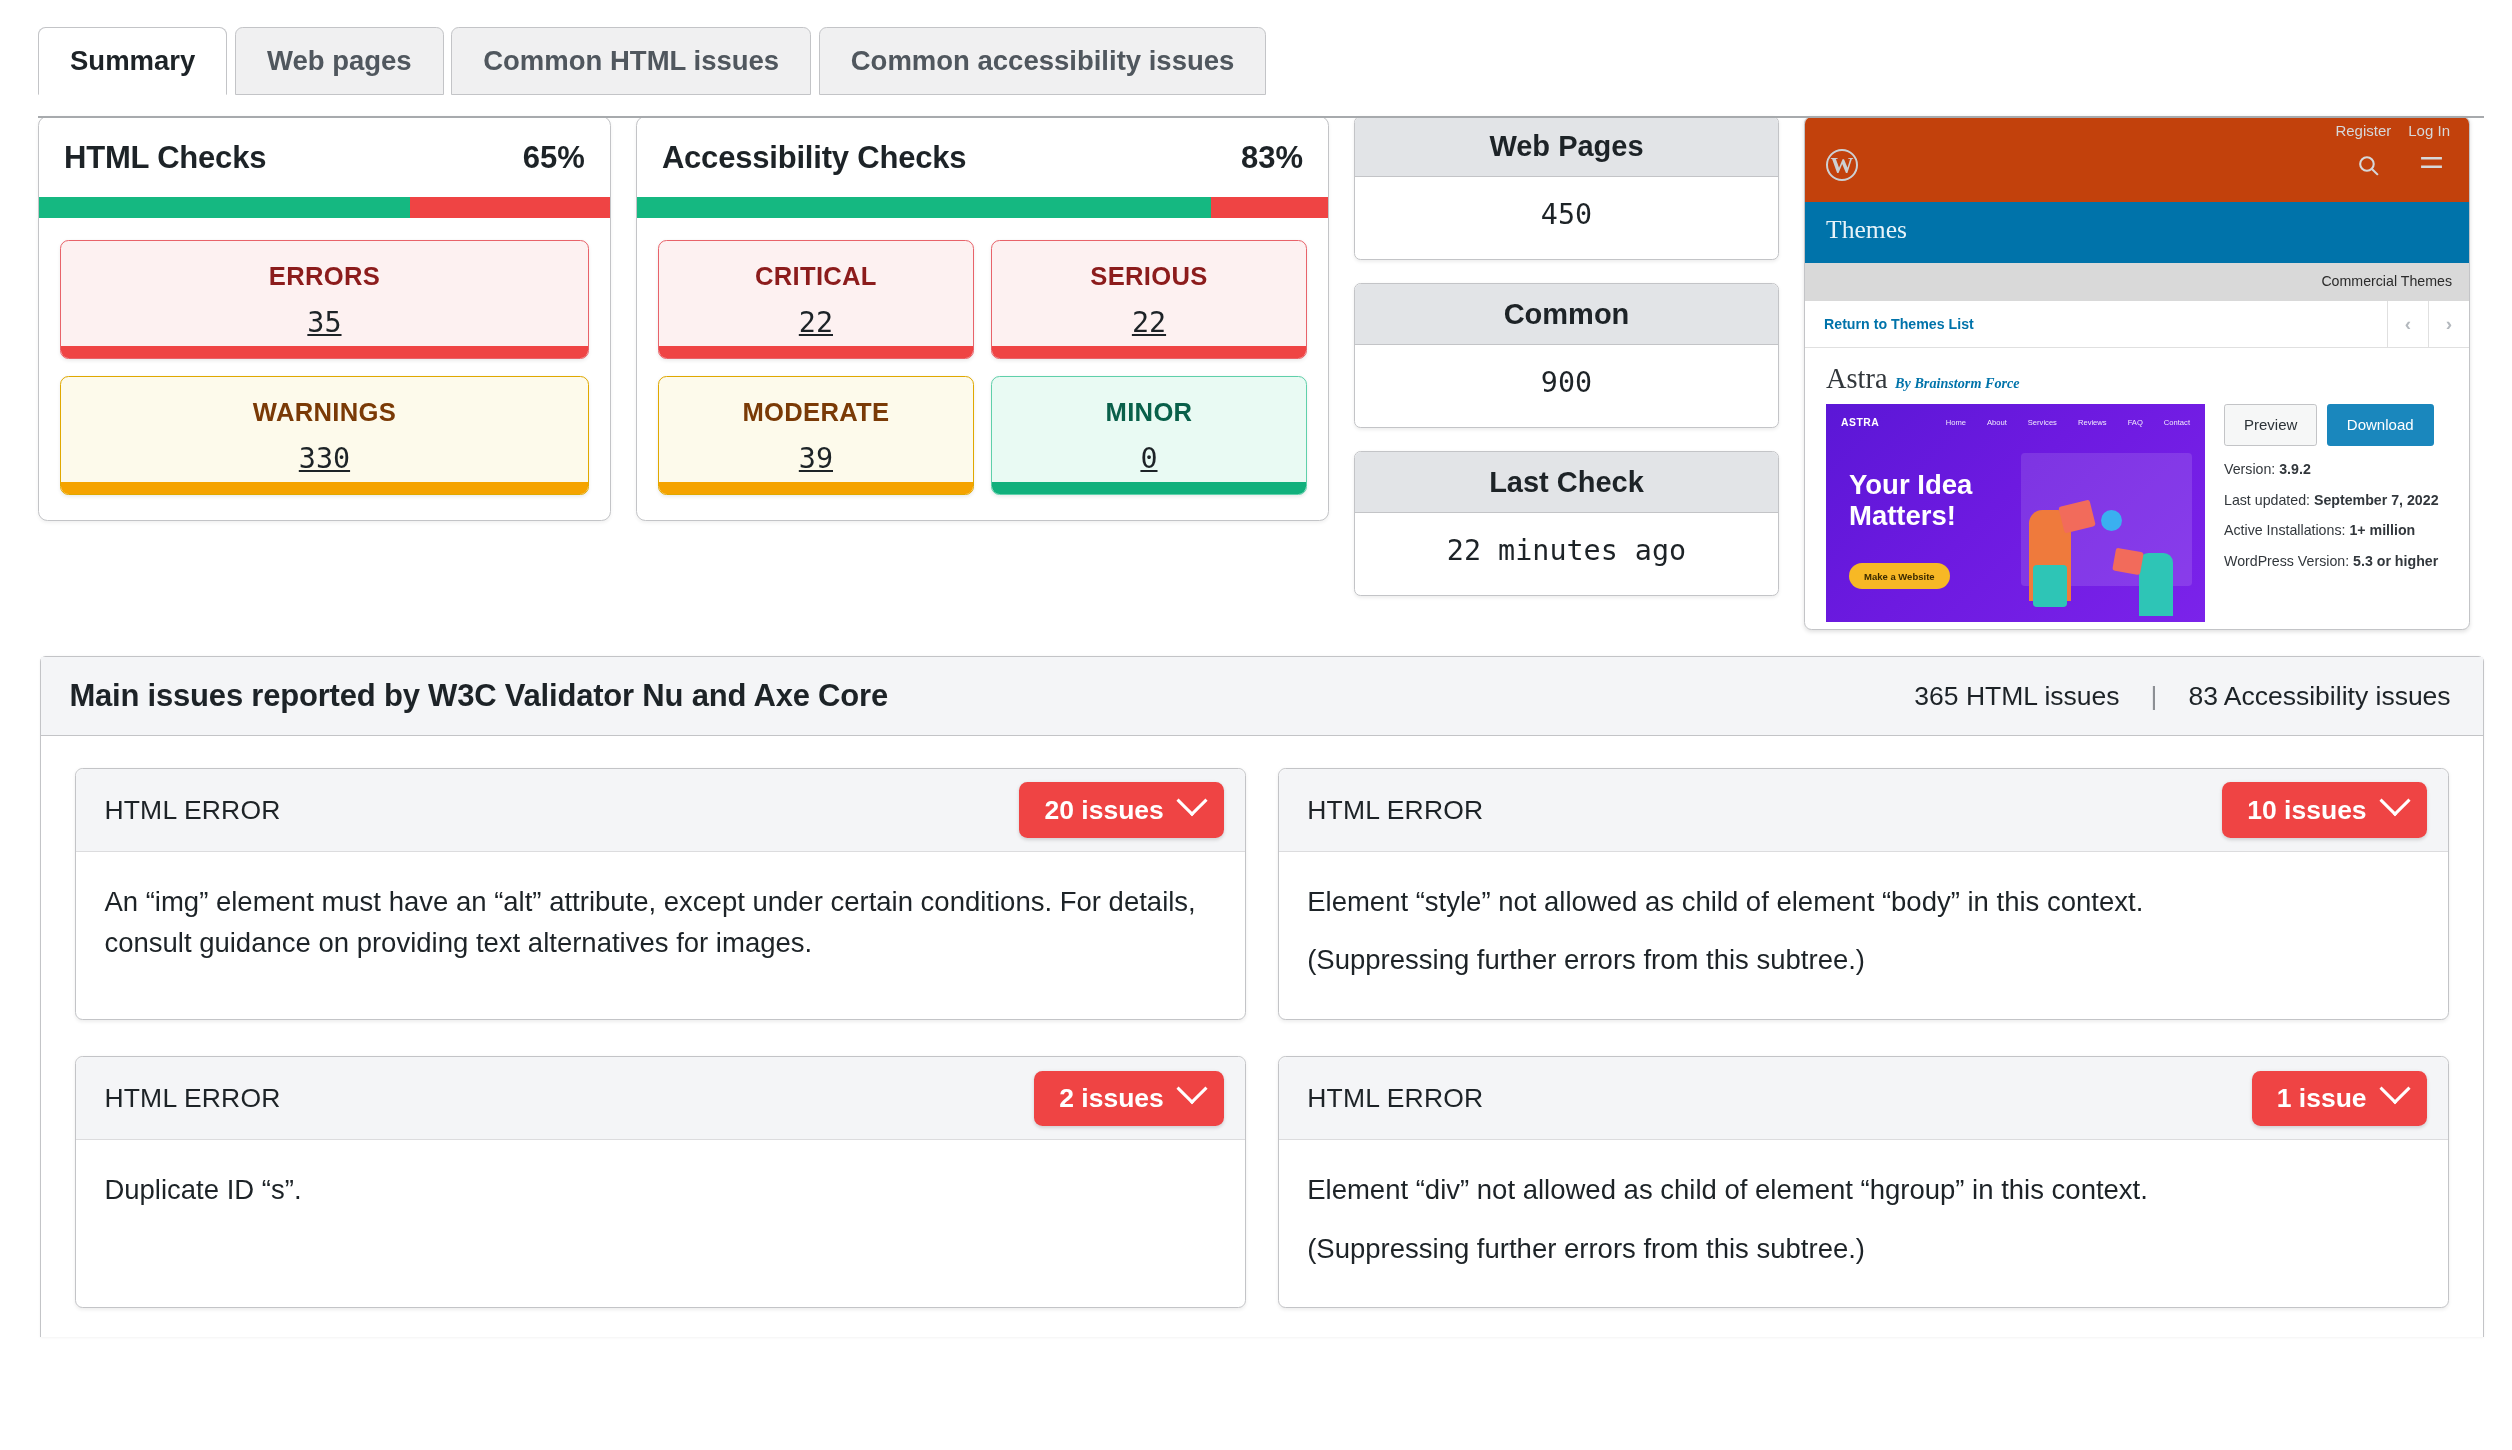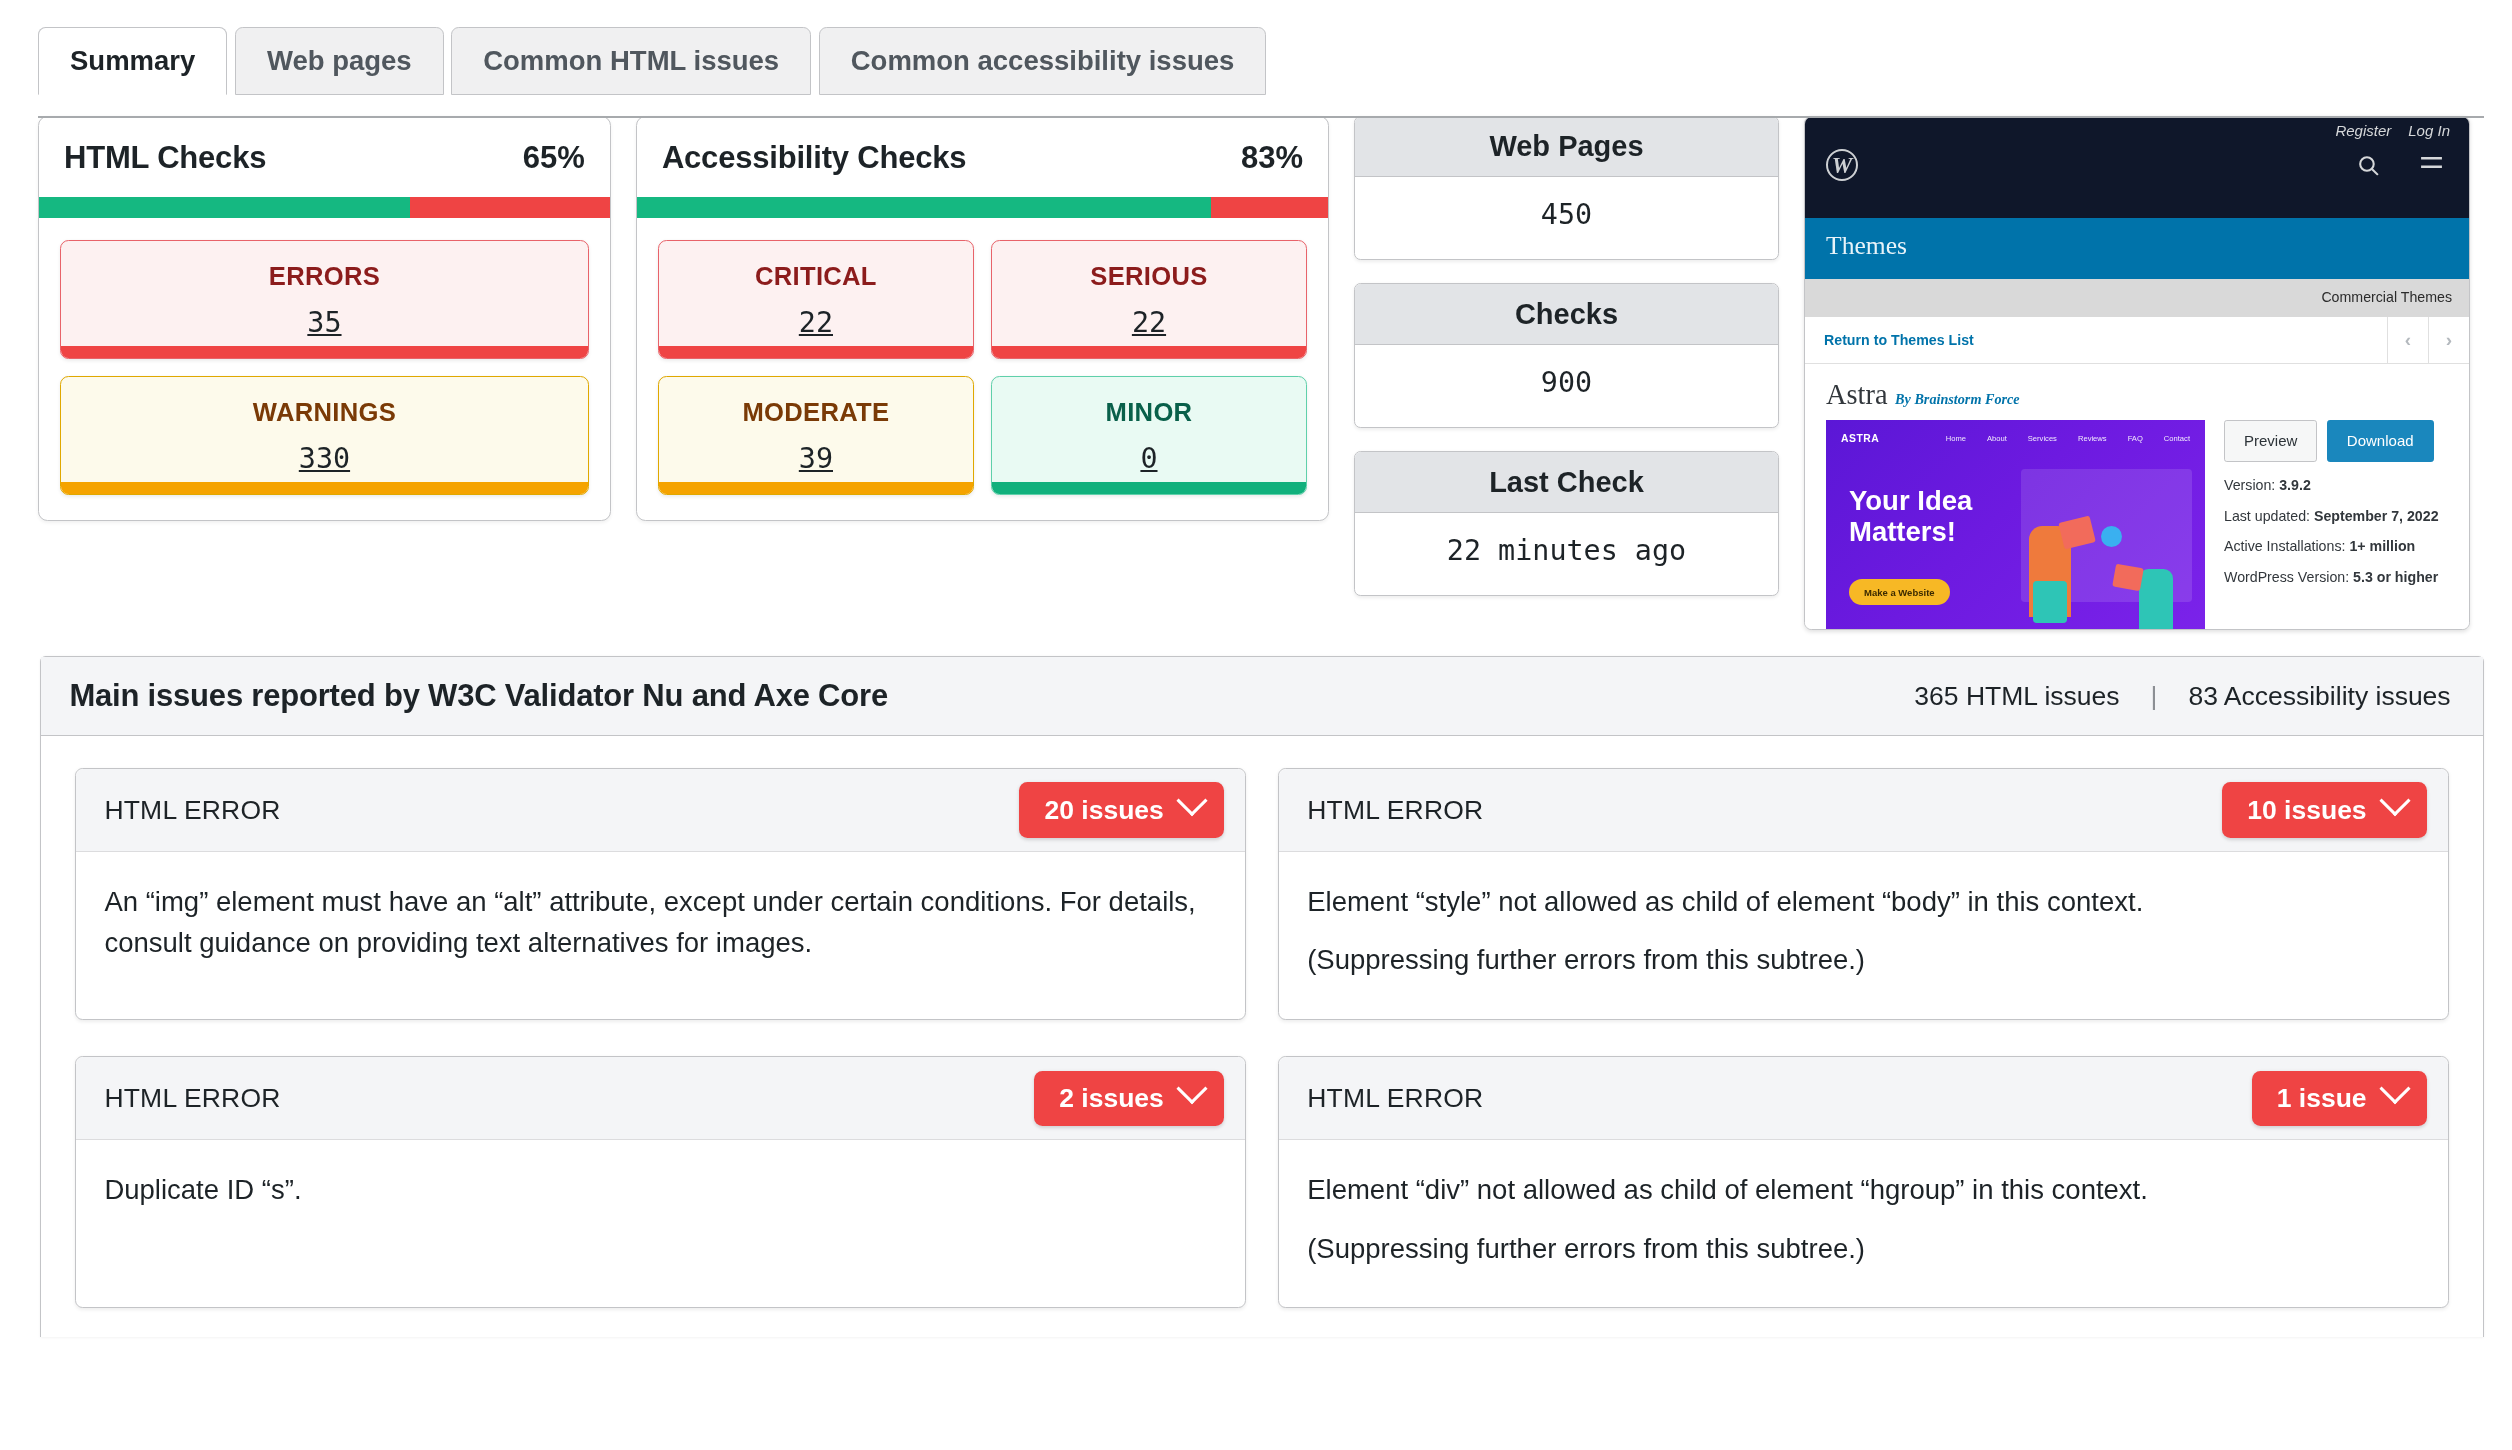--- a/index.html
+++ b/index.html
@@ -196,25 +196,24 @@
     height: 512px;
     flex: none;
     border: 0.9px solid #c3c4c7;
     border-radius: 7.6px;
     overflow: hidden;
     background: #fff;
     box-shadow: 0 1.9px 4.7px rgba(0,0,0,0.12);
     position: relative;
   }
   .wp-adminbar {
-    background: #0f172a;
+    background: #c2410c;
     color: #b9bcc0;
-    height: 101px;
+    height: 85px;
     position: relative;
-    font-style: italic;
   }
   .wp-adminbar .wp-acct {
     position: absolute;
     right: 19px;
     top: 5.7px;
     font-size: 15px;
     color: #d6d8da;
     display: flex;
     gap: 17px;
   }
@@ -565,21 +564,21 @@
         </div>
       </div>
   </div>
 
   <div class="stats-col" id="stats-col">
       <div class="stat-box">
         <div class="stat-head">Web Pages</div>
         <div class="stat-value">450</div>
       </div>
       <div class="stat-box">
-        <div class="stat-head">Checks</div>
+        <div class="stat-head">Common</div>
         <div class="stat-value">900</div>
       </div>
       <div class="stat-box">
         <div class="stat-head">Last Check</div>
         <div class="stat-value">22 minutes ago</div>
       </div>
     </div>
 
   <div class="wp-shot">
     <div class="wp-adminbar">

